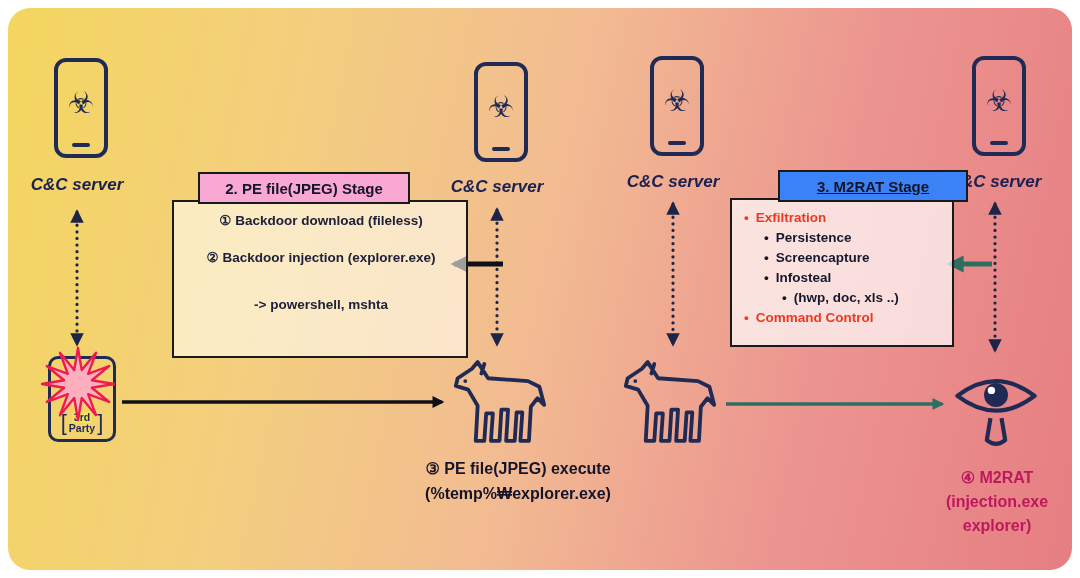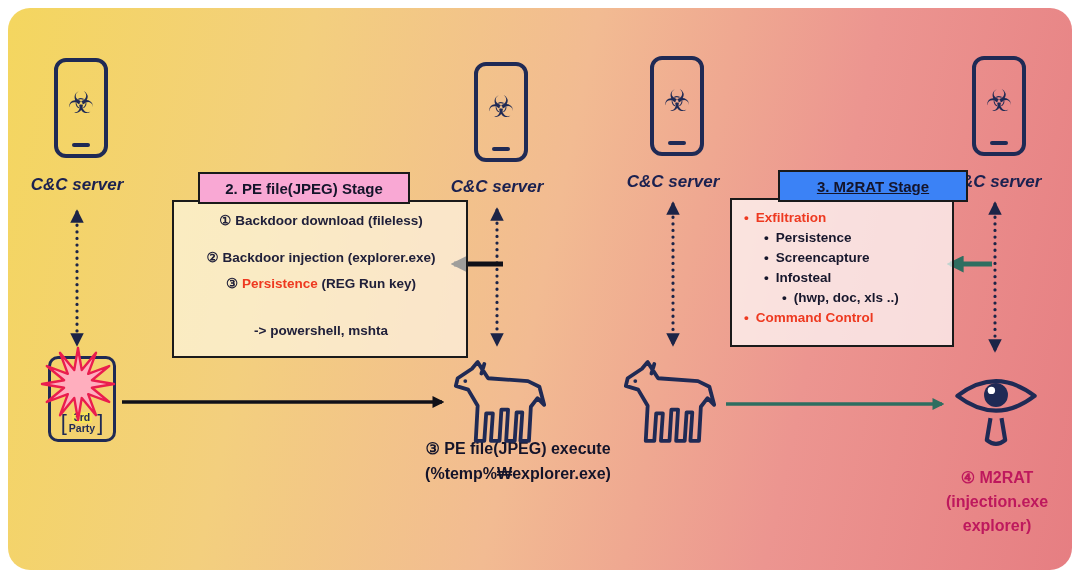--- a/index.html
+++ b/index.html
@@ -109,23 +109,20 @@
 
   <div class="cclabel" style="left:12px;top:175px;">C&amp;C server</div>
   <div class="cclabel" style="left:432px;top:177px;">C&amp;C server</div>
   <div class="cclabel" style="left:608px;top:172px;">C&amp;C server</div>
   <div class="cclabel" style="left:930px;top:172px;">C&amp;C server</div>
 
   <div class="titlebox" style="left:198px;top:172px;width:208px;height:28px;">2. PE file(JPEG) Stage</div>
   <div class="bodybox s2body" style="left:172px;top:200px;width:274px;height:138px;">
     <div class="s2line1">① Backdoor download (fileless)</div>
     <div class="s2line2">② Backdoor injection (explorer.exe)</div>
-    <div class="s2line3">
-      <span>③ </span><span class="red">Persistence</span><span> (REG Run key)</span>
-    </div>
     <div class="s2line4">-&gt; powershell, mshta</div>
   </div>
 
   <div class="titlebox" style="left:778px;top:170px;width:186px;height:28px;background:#3b82f6;text-decoration:underline;">3. M2RAT Stage</div>
   <div class="bodybox s3body" style="left:730px;top:198px;width:212px;height:134px;">
     <div class="s3line pl1 red">
       <span class="bl">•</span>
         <span>Exfiltration</span>
     </div>
     <div class="s3line pl2">
@@ -173,21 +170,21 @@
     <circle cx="14" cy="28" r="2" fill="#1f2a55"></circle>
   </svg>
 
   <svg class="icon" style="left:950px;top:358px;" width="92" height="98" viewBox="0 0 100 100">
     <path d="M8,38 Q50,6 92,38 Q50,70 8,38 Z" fill="none" stroke="#1f2a55" stroke-width="4.5" stroke-linejoin="round"></path>
     <circle cx="50" cy="37" r="13" fill="#1f2a55"></circle>
     <circle cx="45" cy="32" r="4" fill="#ffffff"></circle>
     <path d="M44,62 L40,86 Q50,94 60,86 L56,62" fill="none" stroke="#1f2a55" stroke-width="4.5" stroke-linejoin="round"></path>
   </svg>
 
-  <div class="caption pecap" style="left:368px;top:436px;">
+  <div class="caption pecap" style="left:368px;top:456px;">
     <div>③ PE file(JPEG) execute</div>
     <div>(%temp%₩explorer.exe)</div>
   </div>
   <div class="caption m2cap" style="left:922px;top:466px;">
     <div>④ M2RAT</div>
     <div>(injection.exe</div>
     <div>explorer)</div>
   </div>
 </div>
 

